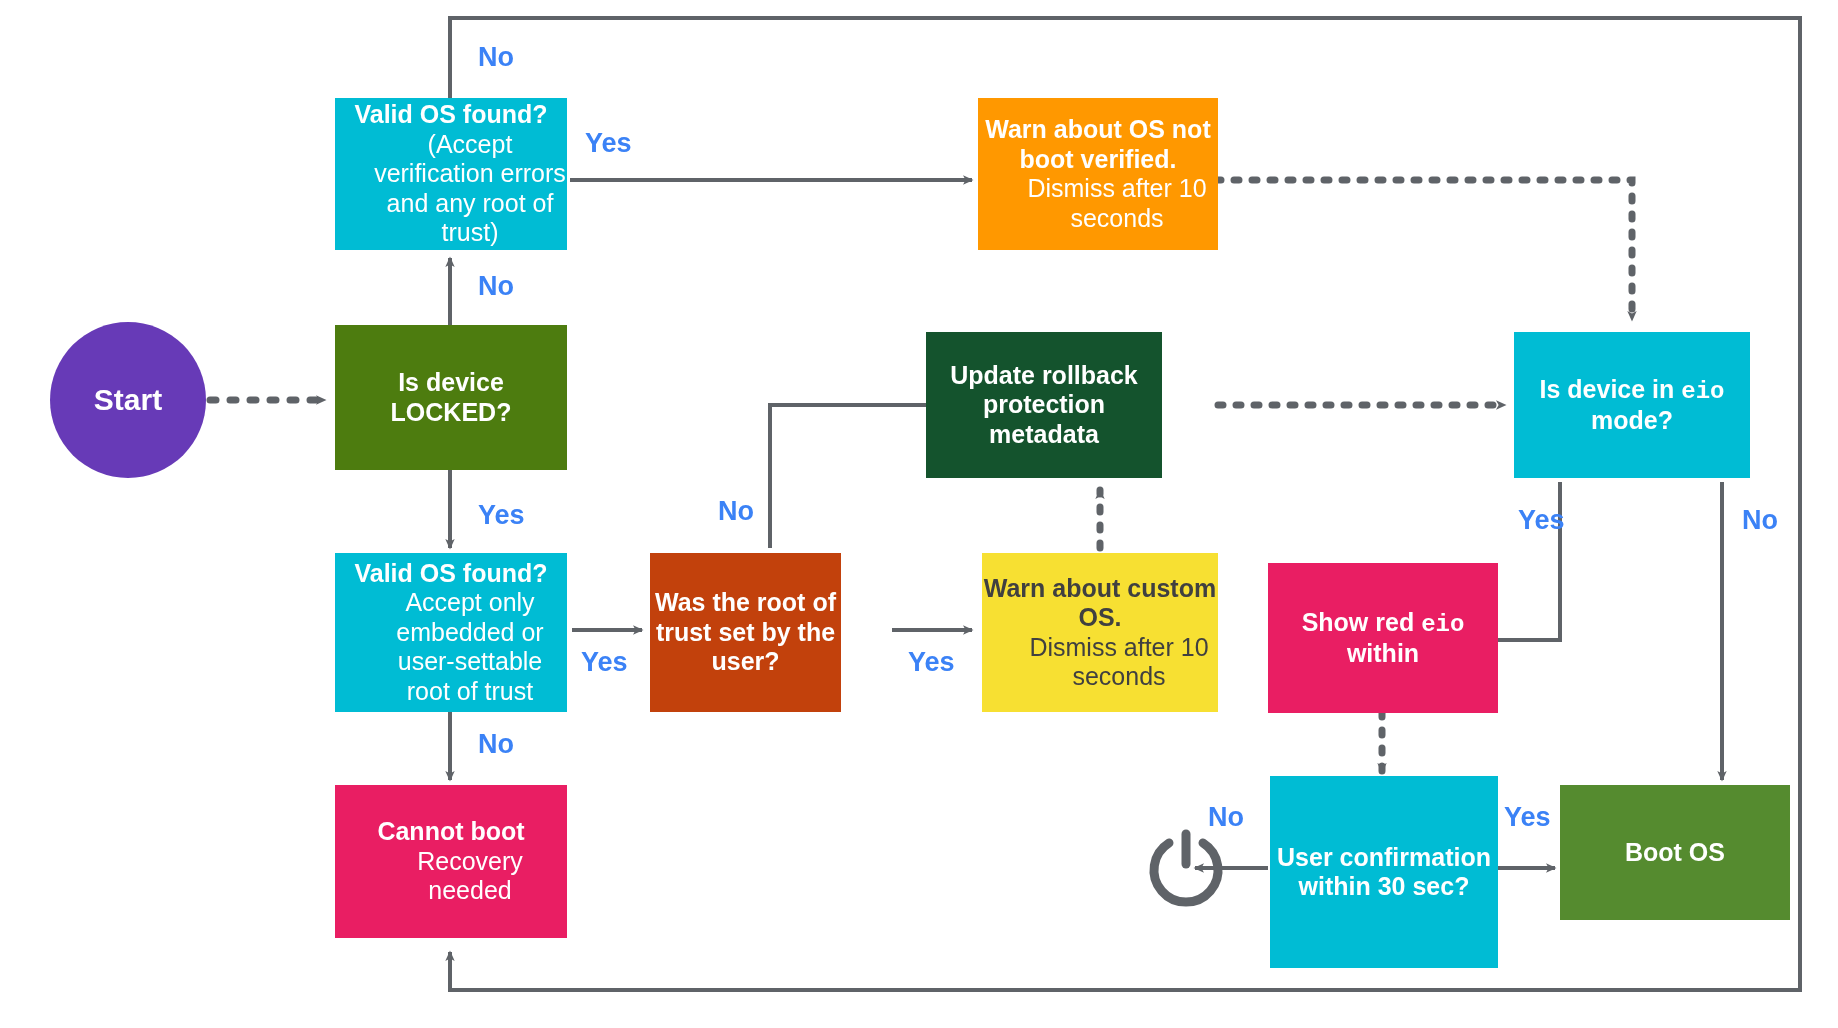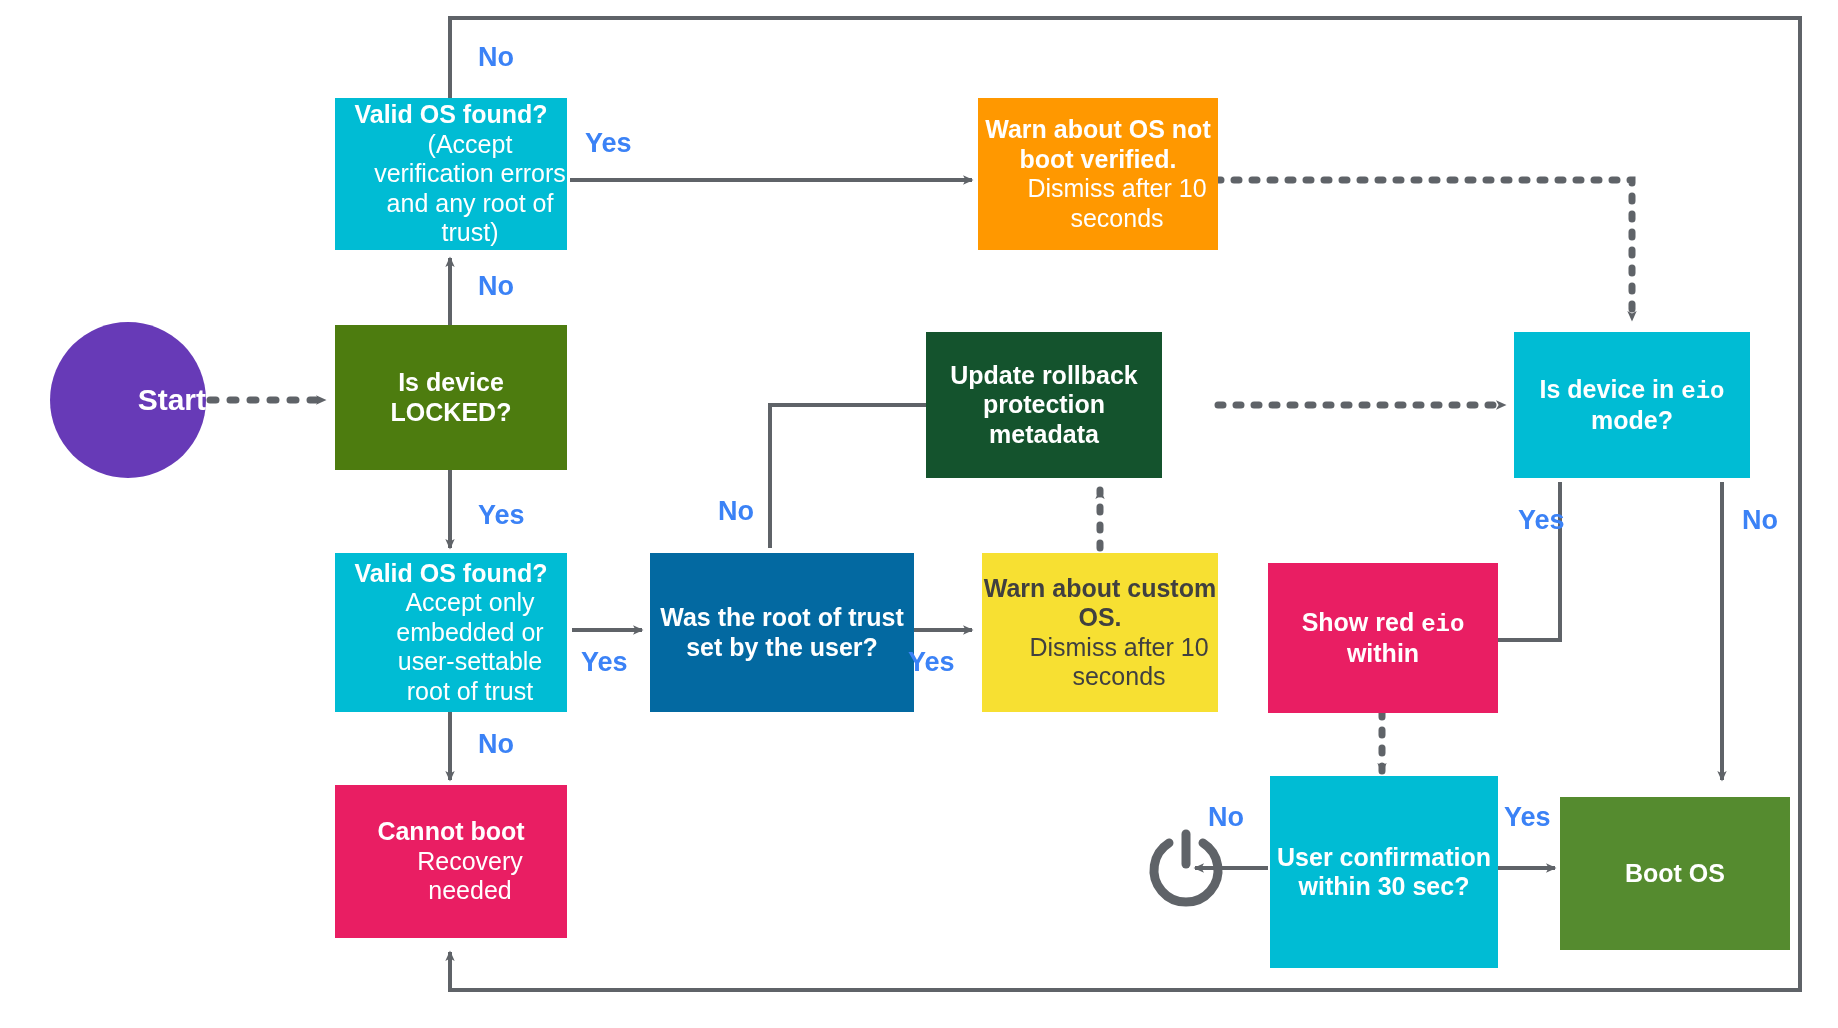--- a/index.html
+++ b/index.html
@@ -109,21 +109,21 @@
 
       <path d="M1382,712 L1382,772" stroke-dasharray="5 13" stroke-linecap="round" stroke-width="7" marker-end="url(#arrowdot)"></path>
 
       <path d="M1268,868 L1195,868" marker-end="url(#arrow)"></path>
 
       <path d="M1497,868 L1555,868" marker-end="url(#arrow)"></path>
 
     </g>
   </svg>
 
-  <div class="node circle light-text" style="left:50px; top:322px; width:156px; height:156px; background:#673ab7;align-items:flex-end;">
+  <div class="node circle light-text" style="left:50px; top:322px; width:156px; height:156px; background:#673ab7;">
     <span class="title">Start</span>
   </div>
 
   <div class="node light-text" style="left:335px; top:98px; width:232px; height:152px; background:#00bcd4;">
     <span class="title">Valid OS found?</span>
     <span class="sub">(Accept verification errors and any root of trust)</span>
   </div>
 
   <div class="node light-text" style="left:335px; top:325px; width:232px; height:145px; background:#4d7c0f;">
     <span class="title">Is device</span>
@@ -143,21 +143,21 @@
     <div class="title">
       <span>Is device in </span><span class="mono">eio</span><span> mode?</span>
     </div>
   </div>
 
   <div class="node light-text" style="left:335px; top:553px; width:232px; height:159px; background:#00bcd4;">
     <span class="title">Valid OS found?</span>
     <span class="sub">Accept only embedded or user-settable root of trust</span>
   </div>
 
-  <div class="node light-text" style="left:650px; top:553px; width:264px; height:159px; background:#0369a1;">
+  <div class="node light-text" style="left:650px; top:553px; width:191px; height:159px; background:#c2410c;">
     <span class="title">Was the root of trust set by the user?</span>
   </div>
 
   <div class="node dark-text" style="left:982px; top:553px; width:236px; height:159px; background:#f7e032;">
     <span class="title">Warn about custom OS.</span>
     <span class="sub">Dismiss after 10 seconds</span>
   </div>
 
   <div class="node light-text" style="left:1268px; top:563px; width:230px; height:150px; background:#e91e63;">
     <div class="title">
@@ -168,21 +168,21 @@
 
   <div class="node light-text" style="left:335px; top:785px; width:232px; height:153px; background:#e91e63;">
     <span class="title">Cannot boot</span>
     <span class="sub">Recovery needed</span>
   </div>
 
   <div class="node light-text" style="left:1270px; top:776px; width:228px; height:192px; background:#00bcd4;">
     <span class="title">User confirmation within 30 sec?</span>
   </div>
 
-  <div class="node light-text" style="left:1560px; top:785px; width:230px; height:153px; background:#558b2f;margin-top:12px;">
+  <div class="node light-text" style="left:1560px; top:785px; width:230px; height:135px; background:#558b2f;">
     <span class="title">Boot OS</span>
   </div>
 
   <div class="power-icon" style="left:1140px; top:822px; width:92px; height:92px;">
     <svg width="92" height="92" viewBox="0 0 92 92" xmlns="http://www.w3.org/2000/svg">
       <path d="M29,21 A32,32 0 1 0 63,21" fill="none" stroke="#5f6368" stroke-width="9" stroke-linecap="round"></path>
       <line x1="46" y1="12" x2="46" y2="42" stroke="#5f6368" stroke-width="9" stroke-linecap="round"></line>
     </svg>
   </div>
 

